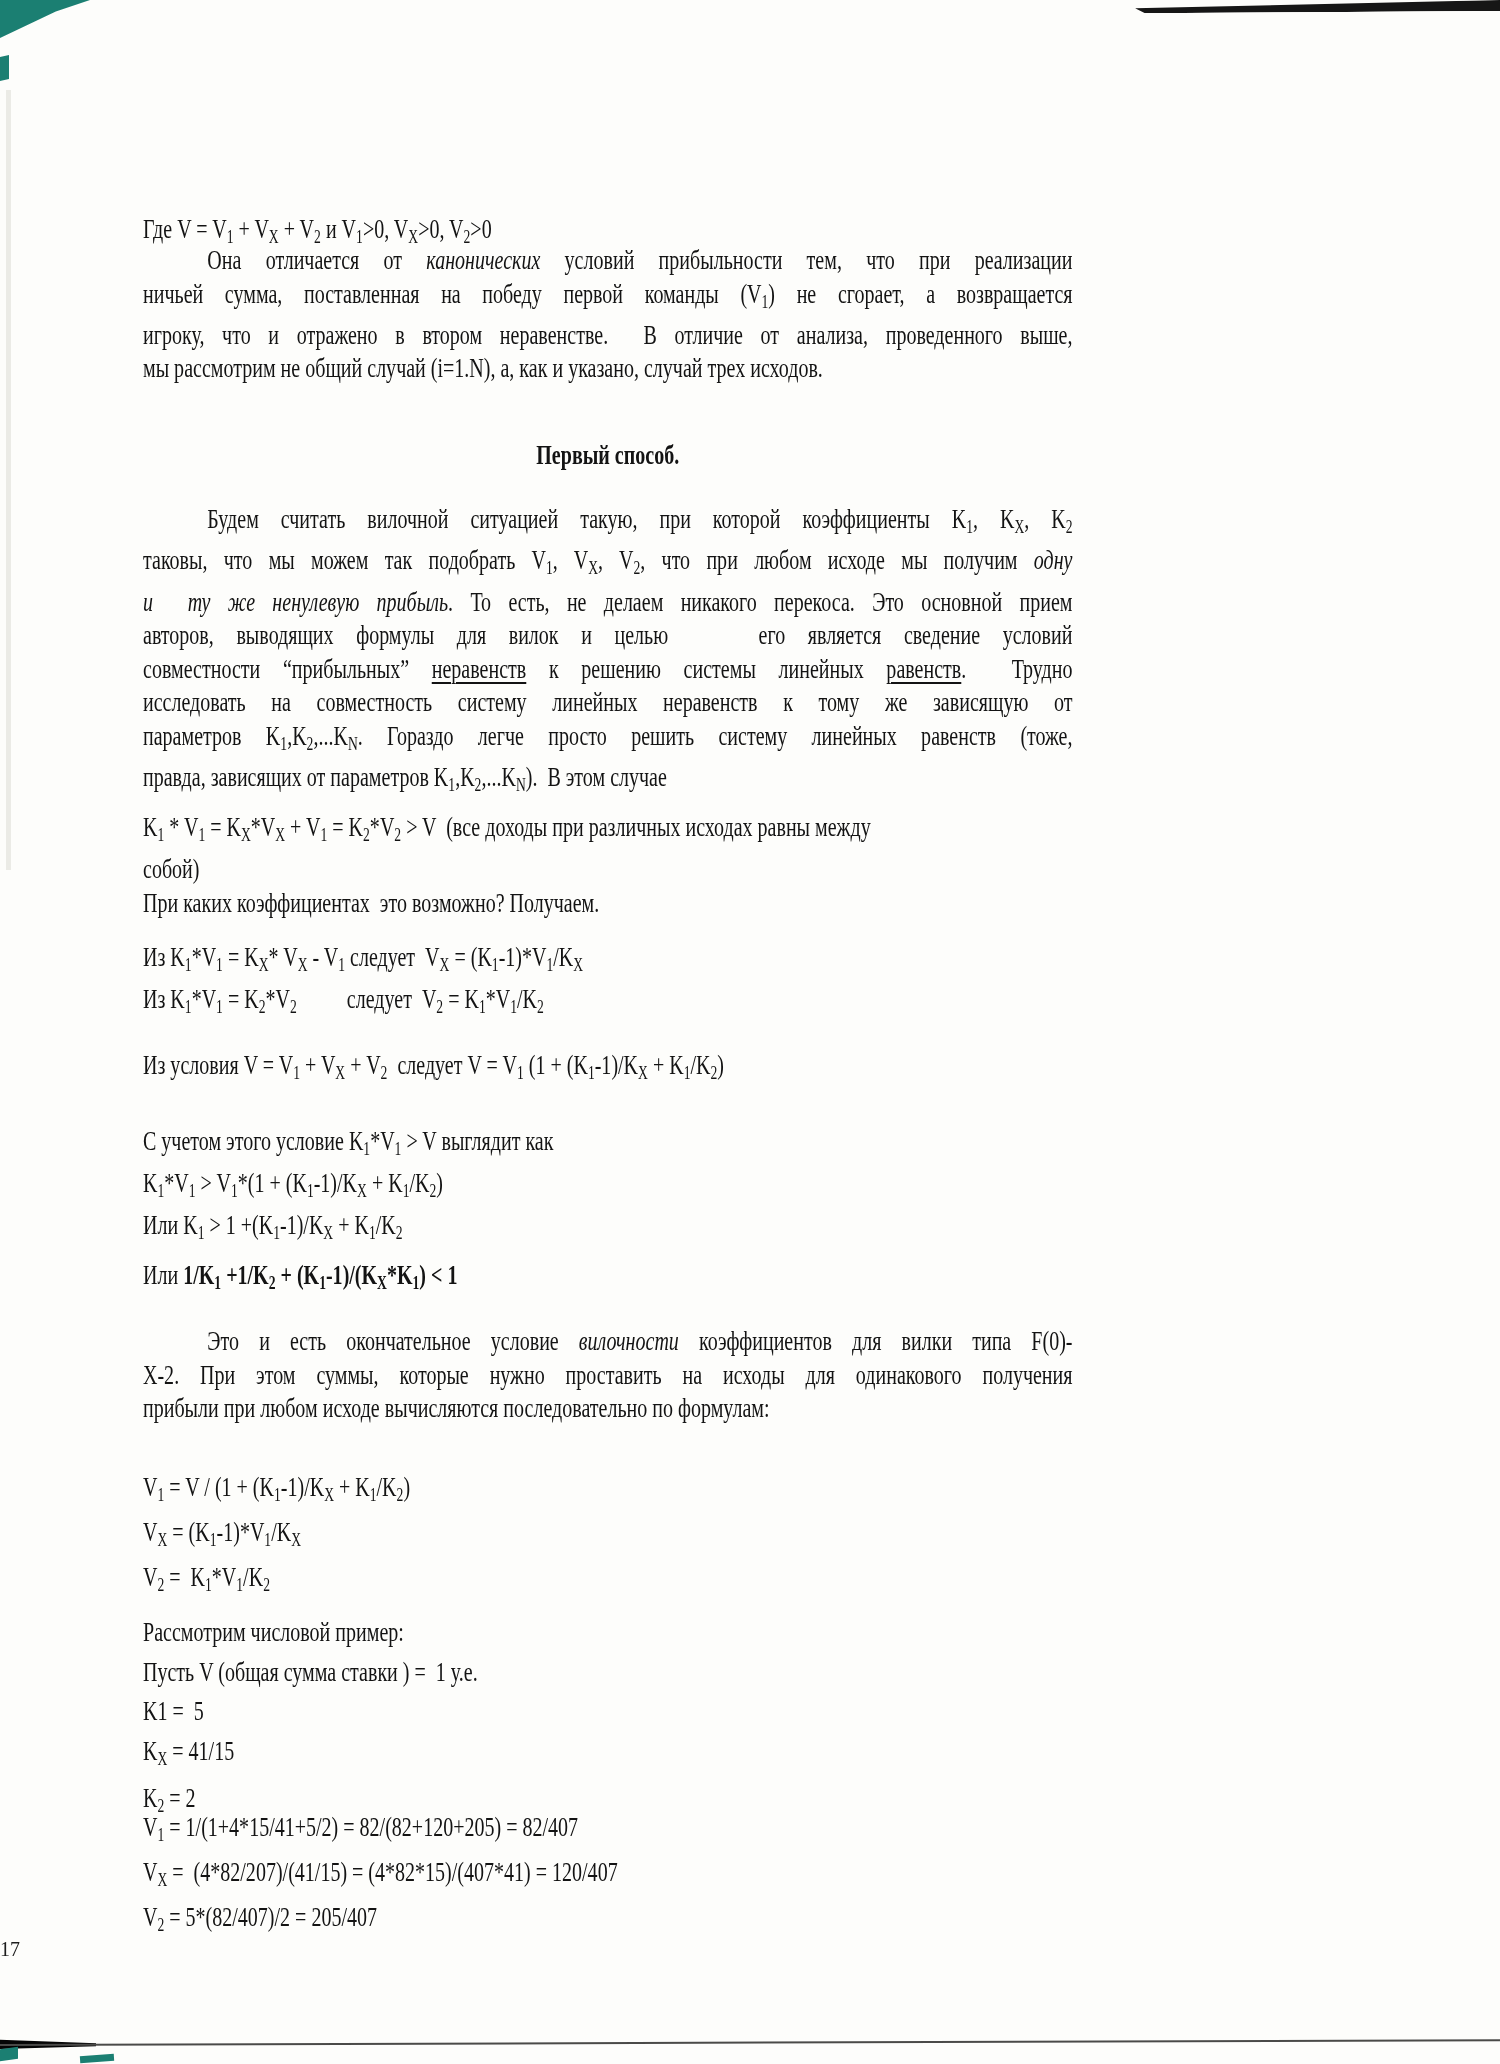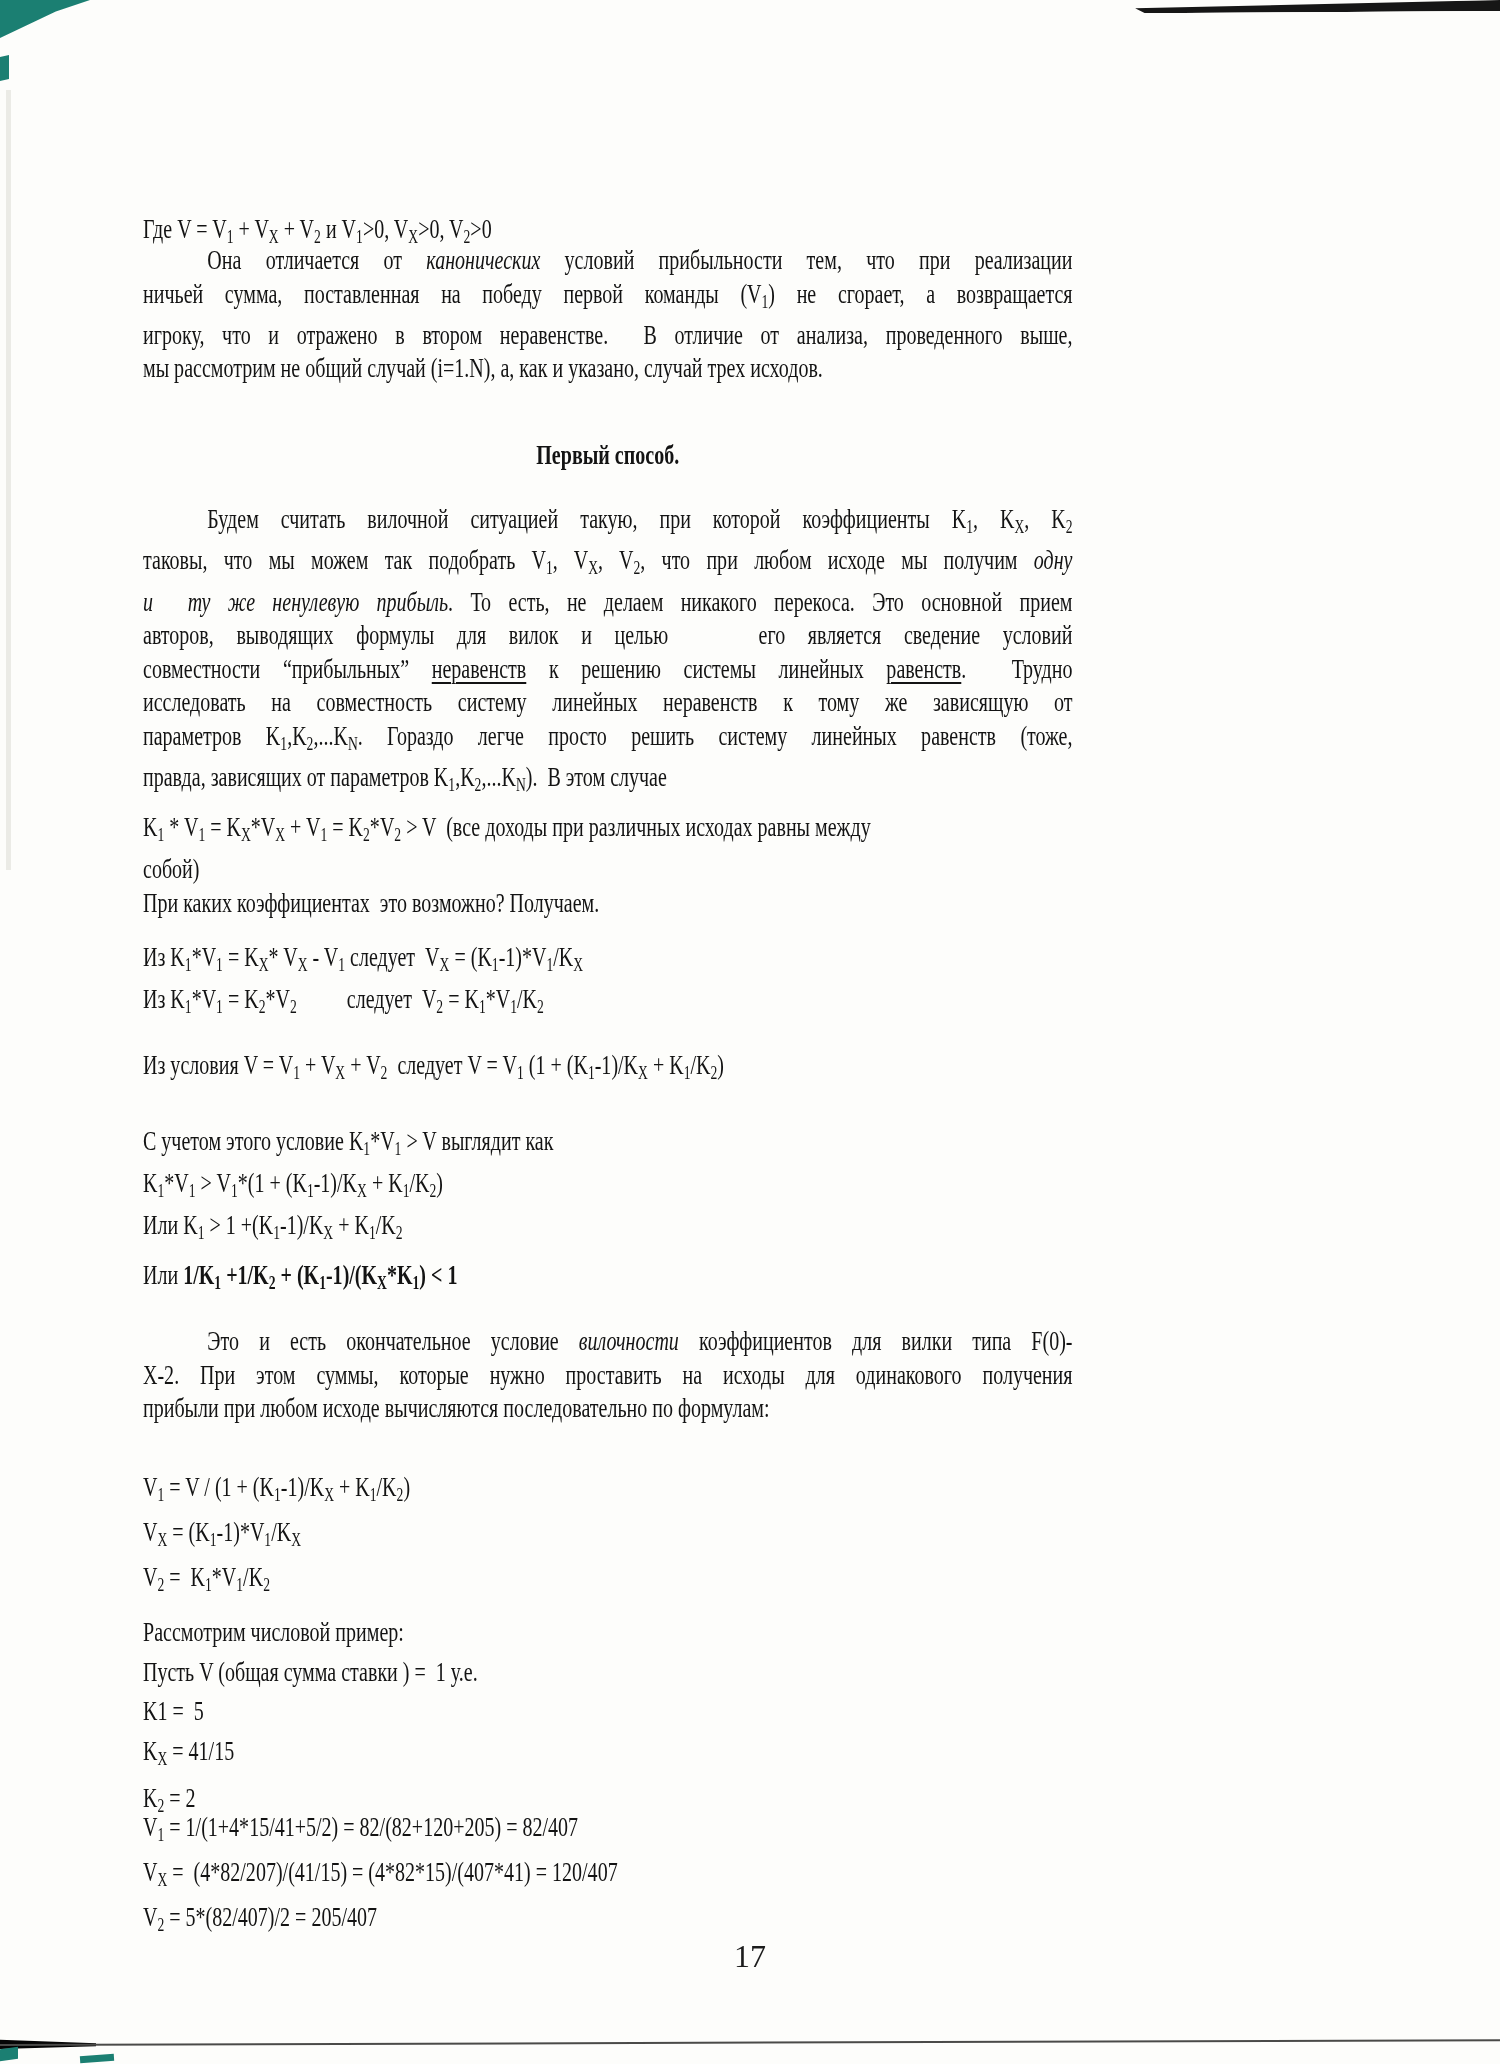--- a/index.html
+++ b/index.html
@@ -22,22 +22,22 @@
   .ln.ind{text-indent:90px;}
   sub{font-size:.68em;vertical-align:-0.25em;}
   em{font-style:italic;}
   u{text-underline-offset:4px;text-decoration-thickness:2px;}
   b{font-weight:bold;}
   .heading{text-align:center;font-weight:bold;}
   .lh34 .ln{line-height:34px;}
   .lh37 .ln{line-height:37px;}
   .lh40 .ln{line-height:39.5px;}
   .pageno{
-    position:absolute;left:0;top:1938px;width:100%;text-align:center;
-    font-size:32px;color:#1c1c1c;
+    position:absolute;left:0;top:1938px;width:100%;
+    font-size:20px;color:#1c1c1c;
   }
   
   .bar-top-right{
     position:absolute;top:0;right:0;width:365px;height:11px;background:#161616;
     clip-path:polygon(0 55%,100% 0,100% 100%,10px 100%);
     transform:rotate(-0.35deg);transform-origin:100% 0;
   }
   .mark-corner{
     position:absolute;left:0;top:0;width:90px;height:38px;background:#1b7f72;
     clip-path:polygon(0 0,100% 0,62% 30%,0 100%);

